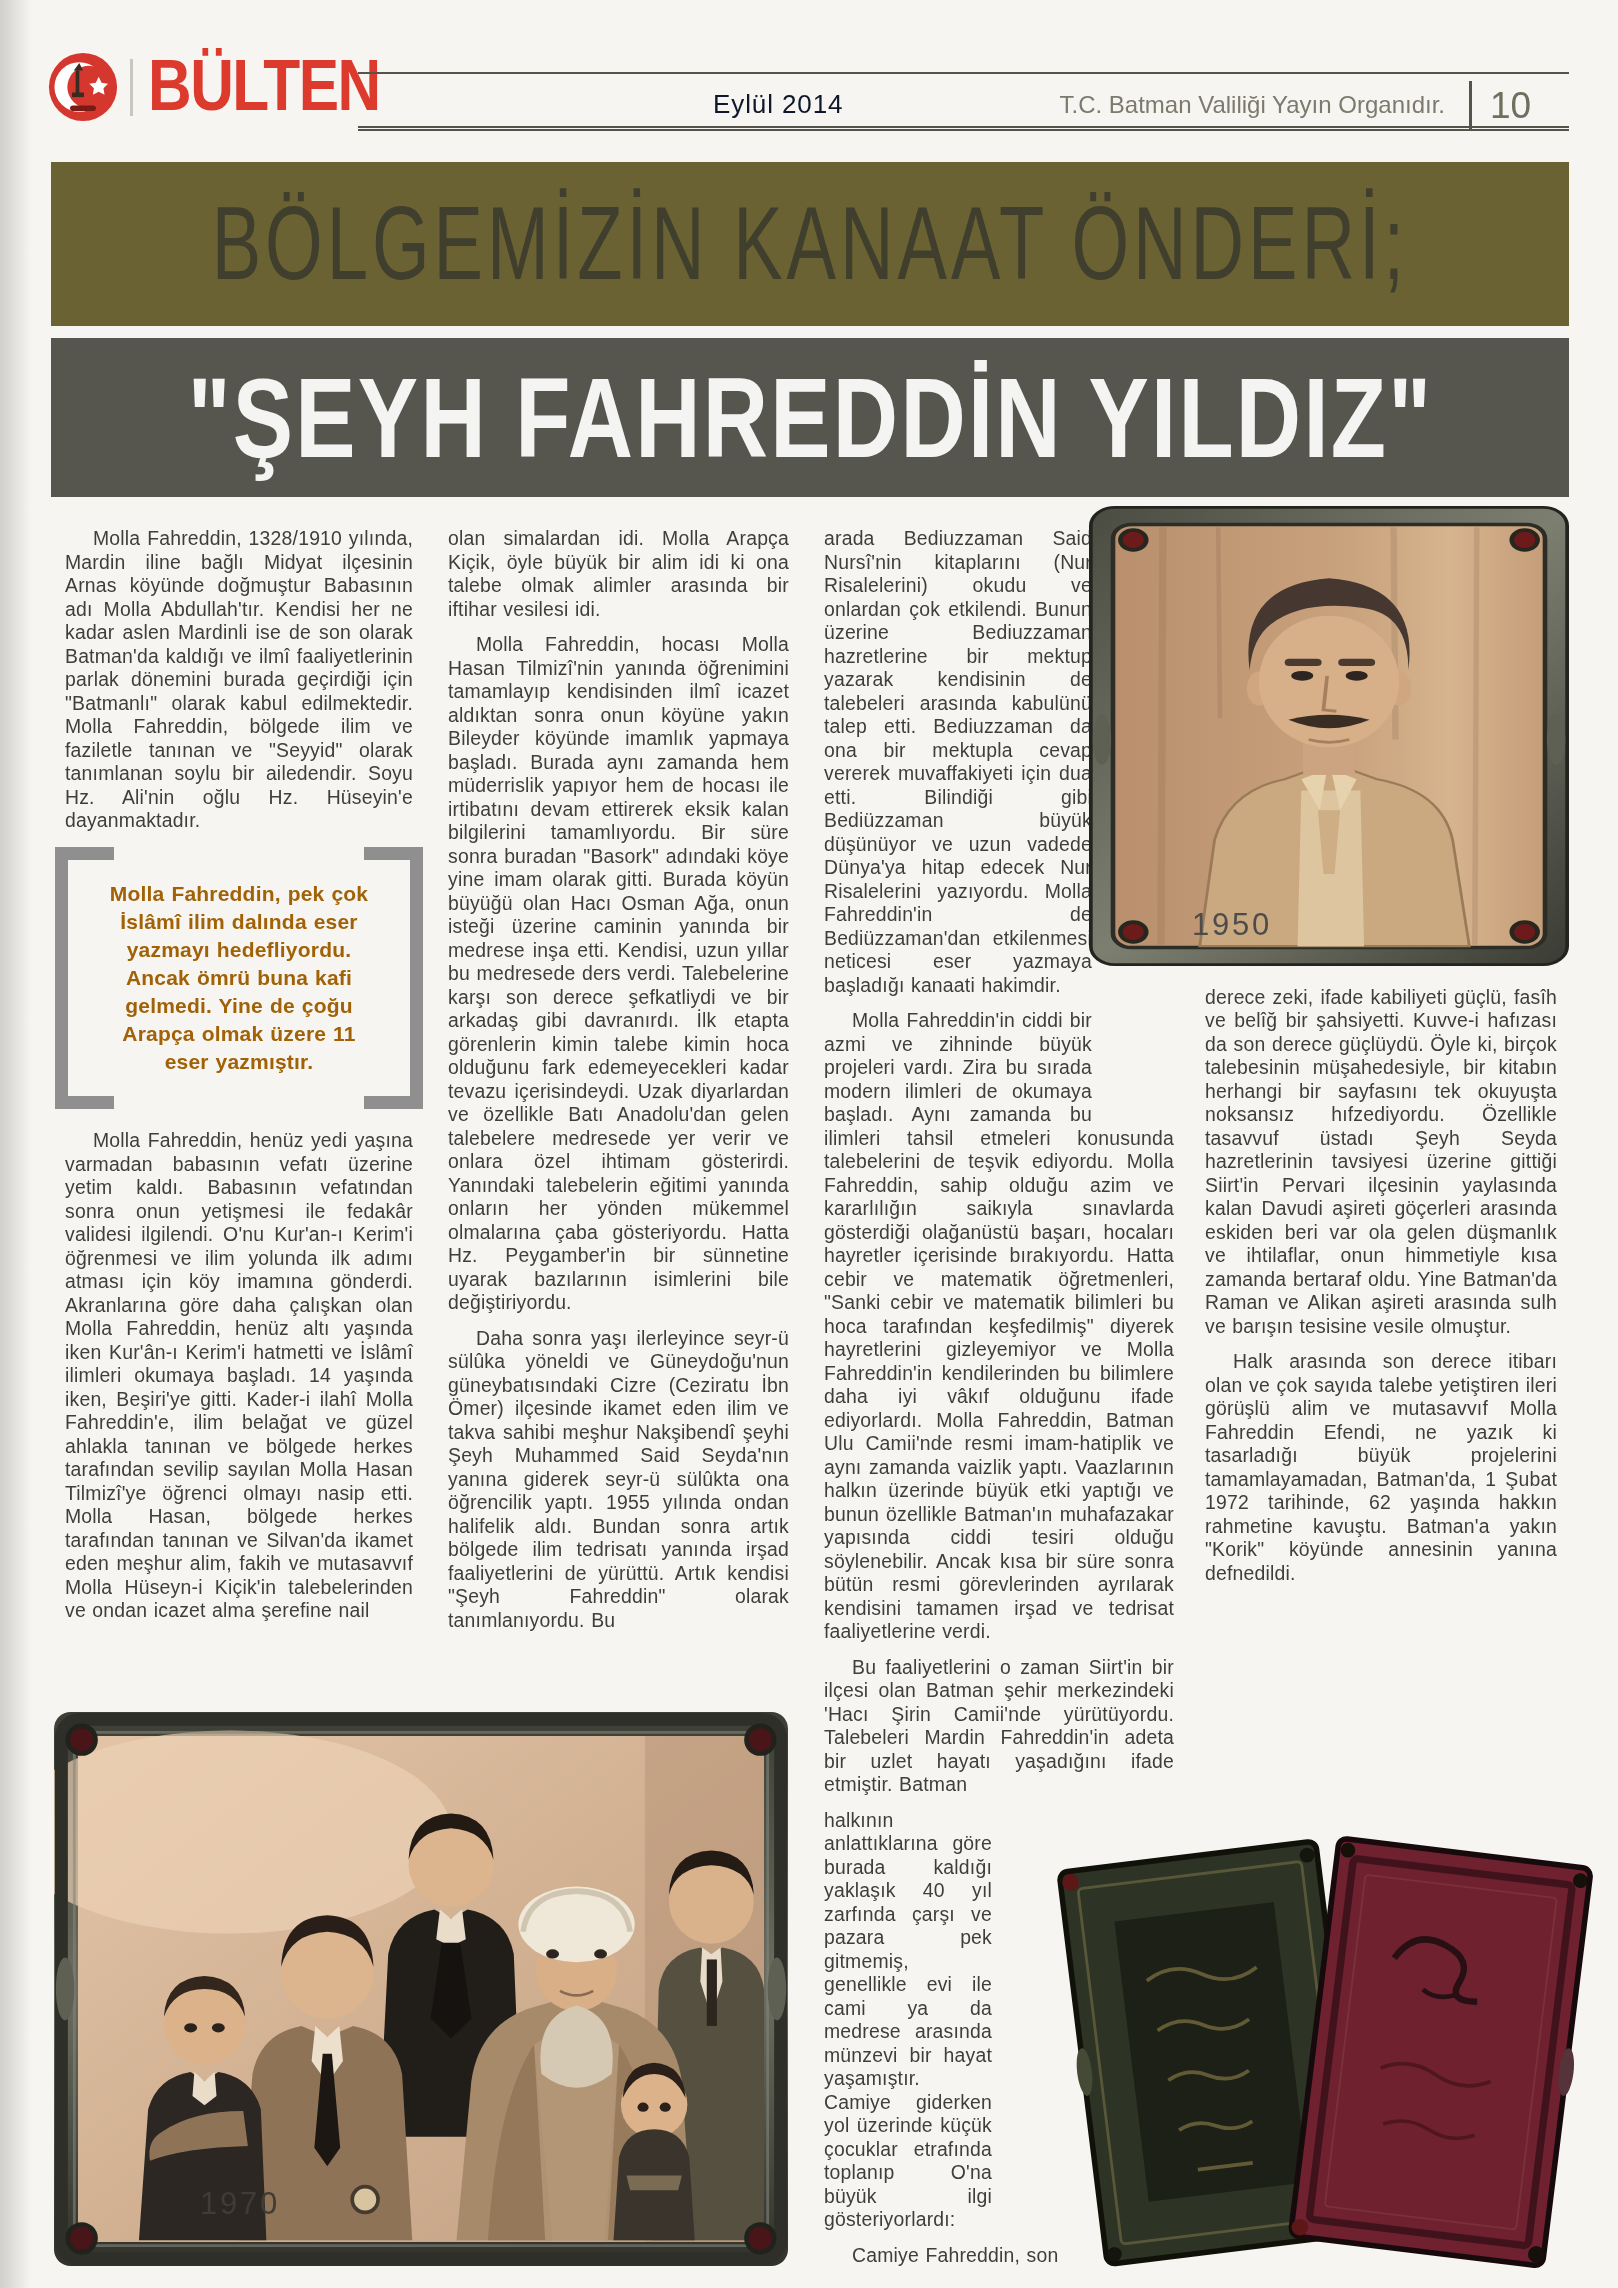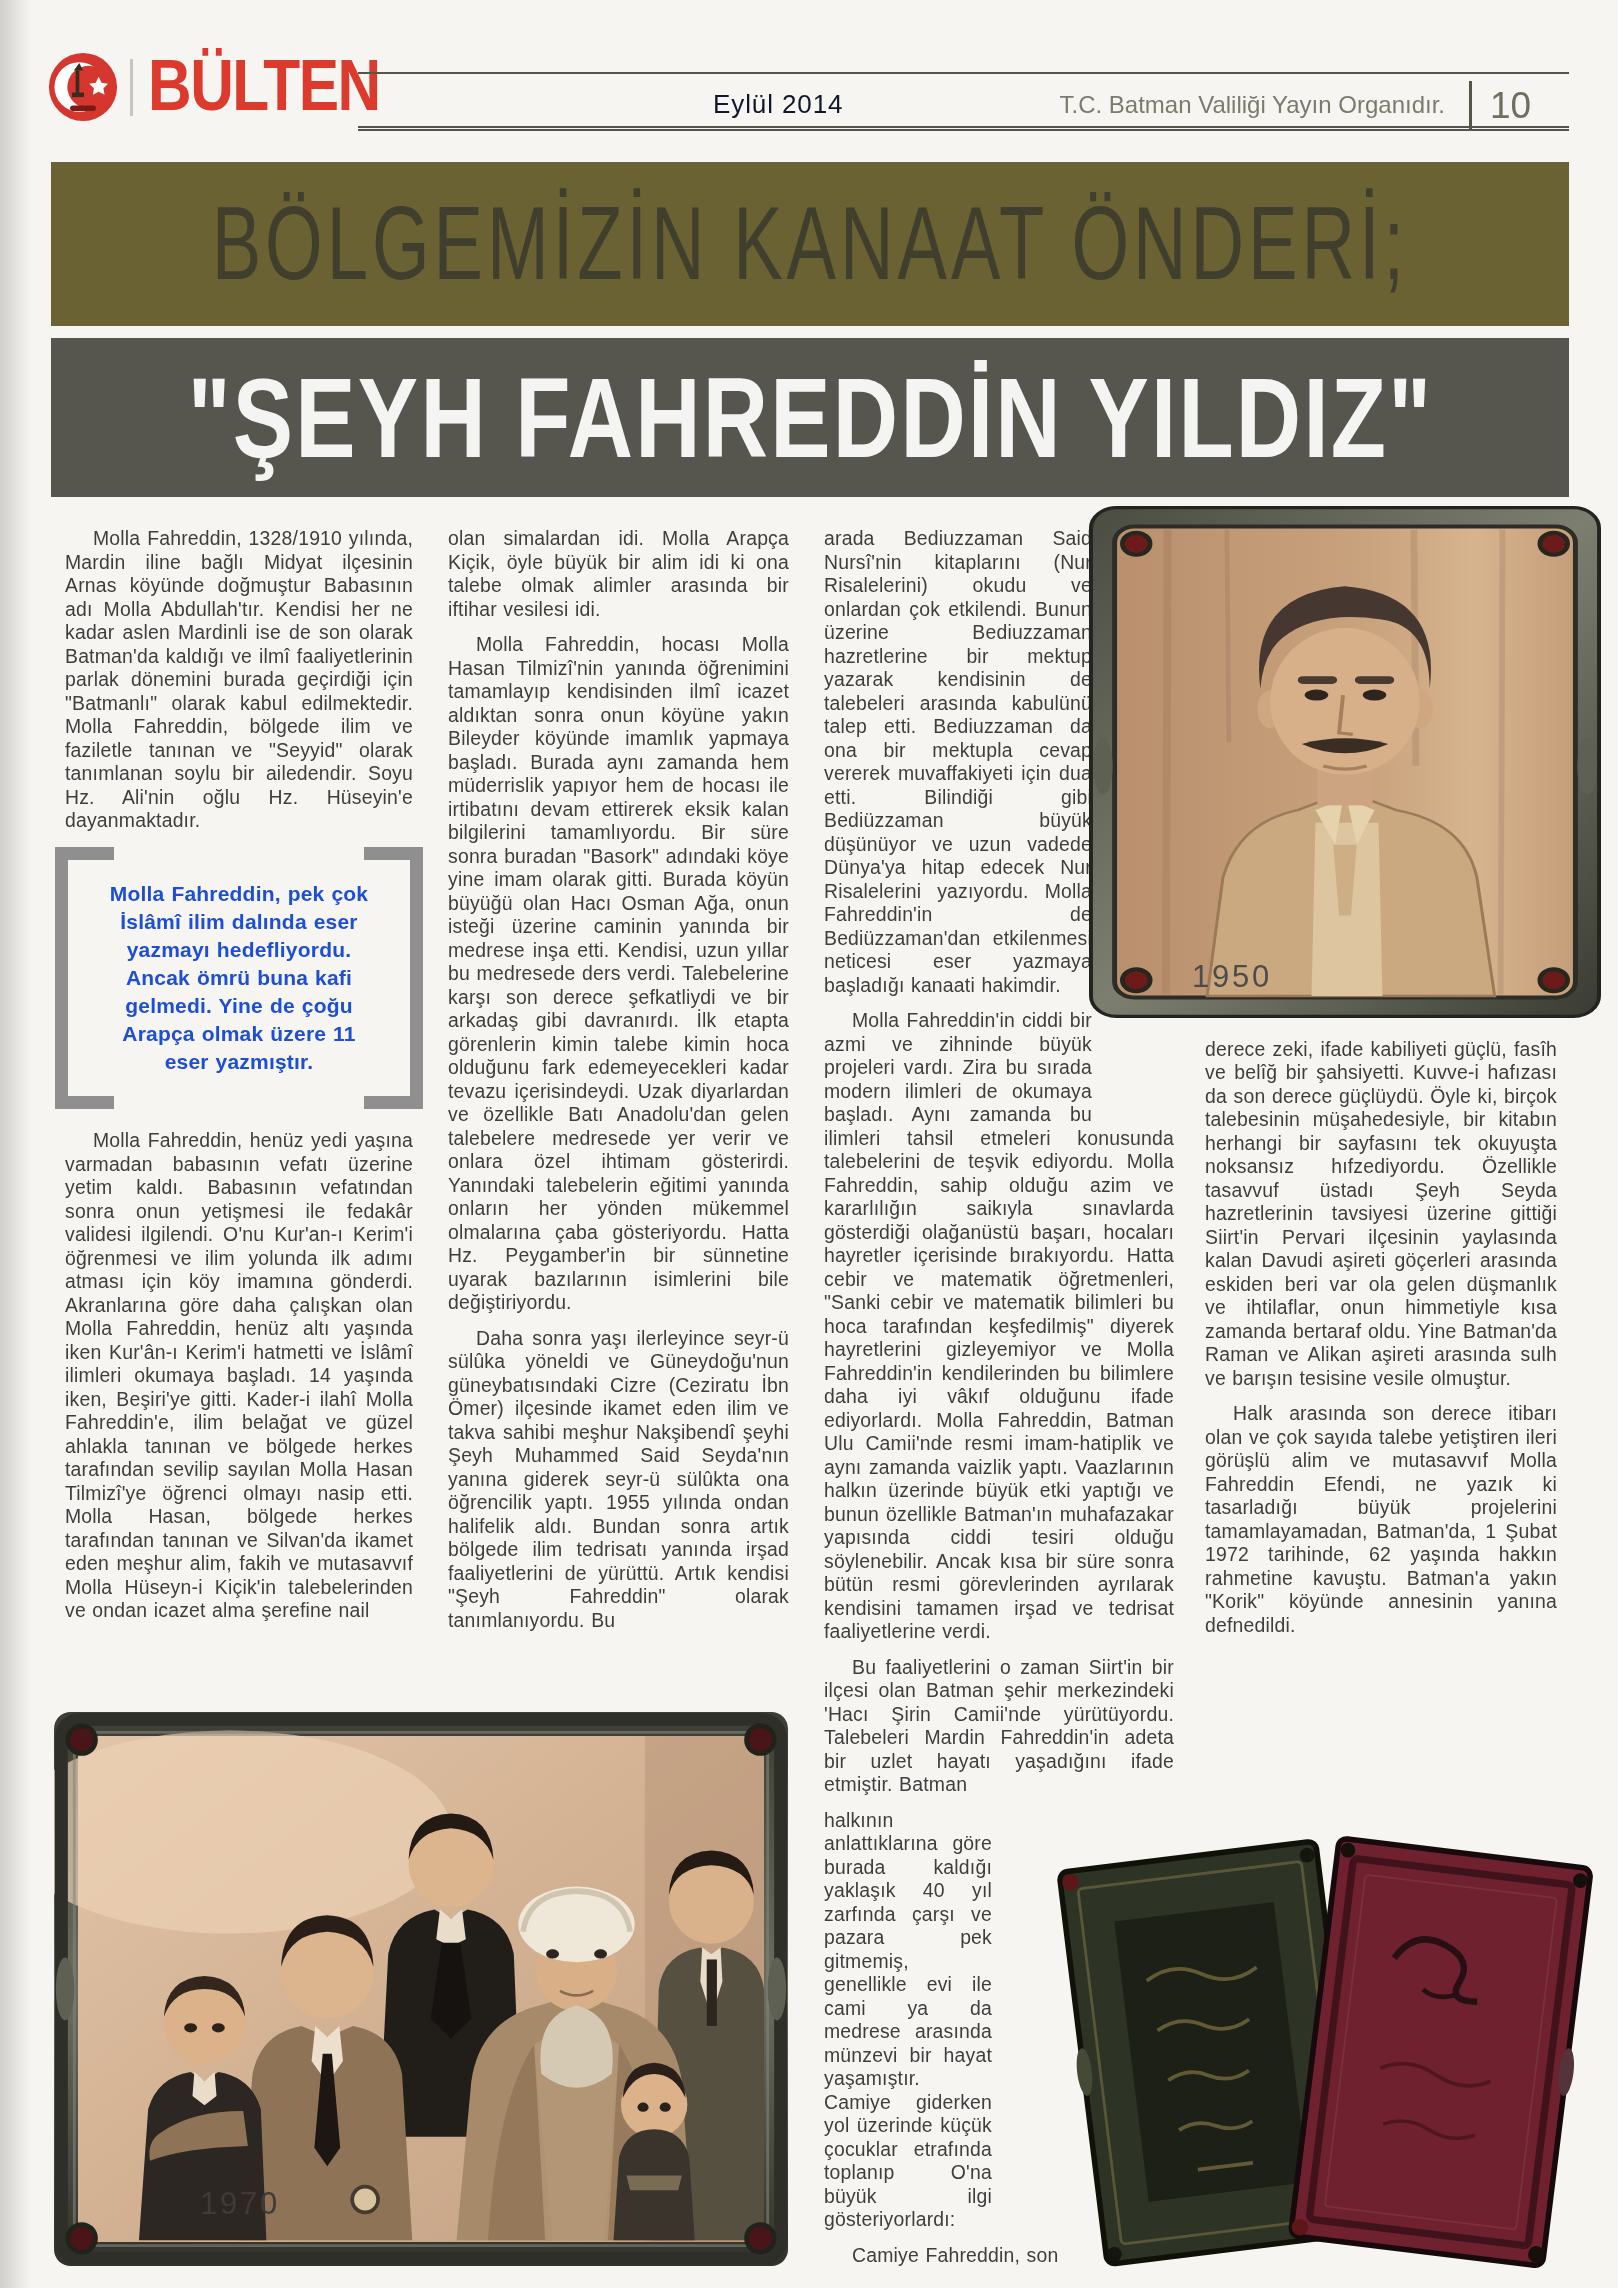--- a/index.html
+++ b/index.html
@@ -38,28 +38,28 @@
   .col1{left:53px;width:372px;}
   .col2{left:436px;width:365px;}
   .col3{left:812px;width:374px;}
   .col4{left:1193px;width:376px;}
 
   .photo-push{float:right;width:94px;height:605px;}
   .book-push{float:right;width:194px;height:434px;}
 
   
   .pullquote{position:relative;margin:14.8px 0 20px;padding:33px 54px;text-align:center;
-       font-weight:700;font-size:21px;line-height:28px;color:#1d4ed8;text-indent:0;}
+       font-weight:700;font-size:21px;line-height:28px;color:#a16207;text-indent:0;}
   .pullquote::before{content:"";position:absolute;left:1.8px;top:0;bottom:0;width:46px;
        border:13px solid #8f8f8f;border-right:none;}
   .pullquote::after{content:"";position:absolute;right:1.8px;top:0;bottom:0;width:46px;
        border:13px solid #8f8f8f;border-left:none;}
 
   
-  .portrait{position:relative;width:480px;height:512px;margin:-9.2px 12px 20px -104px;padding-left:32px;}
+  .portrait{position:relative;width:480px;height:460px;margin:-9.2px 12px 20px -104px;}
   .groupphoto{position:absolute;left:54px;top:1712px;width:734px;height:554px;}
   .books{position:absolute;left:995px;top:1835px;width:609px;height:441px;}
   .photo-svg{position:absolute;inset:0;width:100%;height:100%;}
   .year{position:absolute;font-size:31px;color:#454545;letter-spacing:2.8px;font-weight:400;z-index:3;}
   .year-1950{left:103px;bottom:29.5px;color:#4c4c4c;}
   .year-1970{left:146px;bottom:44px;color:#3f3b36;}
 </style>
 </head>
 <body>
 

